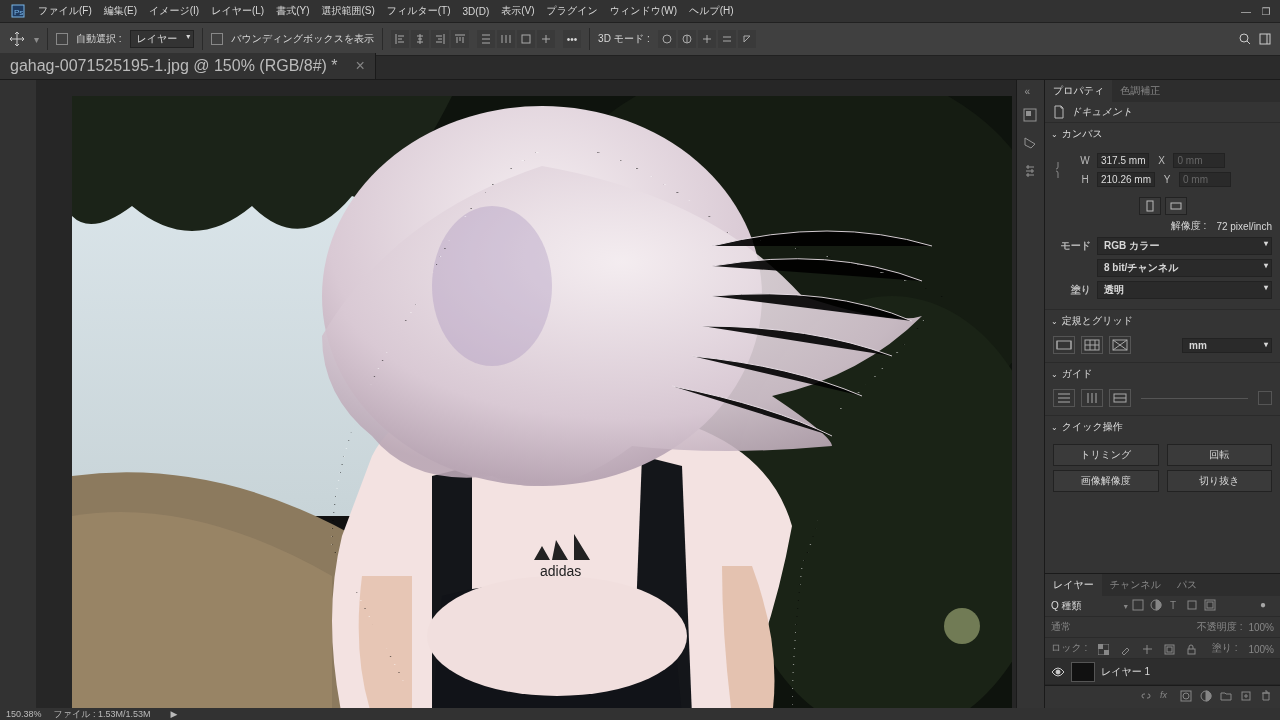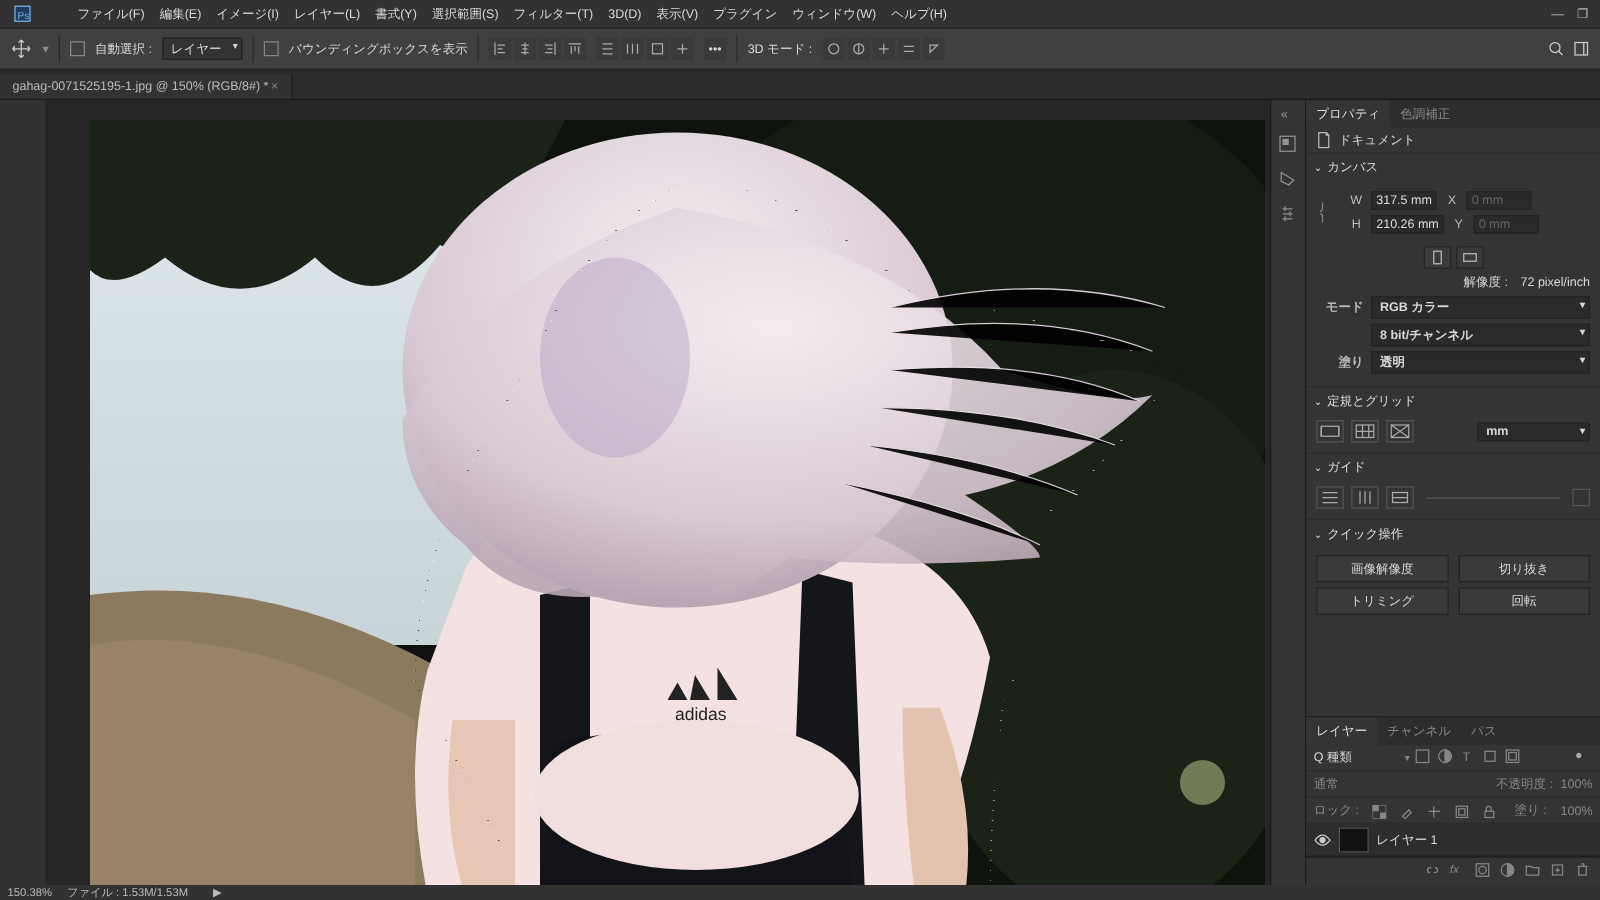--- a/index.html
+++ b/index.html
@@ -1,58 +1,58 @@
 <!DOCTYPE html>
 <html><head>
 <meta charset="utf-8">
 <style>
 * { margin:0; padding:0; box-sizing:border-box; font-family:"Hiragino Kaku Gothic ProN","Meiryo",sans-serif; }
 body { width:1280px; height:720px; background:#323232; color:#d8d8d8; overflow:hidden; font-size:10px; }
 
 
 .menubar { height:22px; display:flex; align-items:center; padding:0 4px; background:#323232; }
-.menubar .logo { width:28px; height:14px; margin-right:24px; display:flex; align-items:center; justify-content:center; }
+.menubar .logo { width:28px; height:14px; margin-right:0; display:flex; align-items:center; justify-content:center; }
 .menubar .menu-item { padding:0 6px; cursor:default; }
 .menubar .spacer { flex:1; }
 .menubar .winbtn { width:20px; text-align:center; opacity:.8; }
 
 
 .optbar { height:34px; background:#404040; border-top:1px solid #212121; border-bottom:1px solid #212121; display:flex; align-items:center; padding:0 8px; gap:8px; }
 .optbar .tool-ic { width:18px; height:18px; display:flex; align-items:center; justify-content:center; }
 .optbar .chk { width:12px; height:12px; border:1px solid #888; display:inline-block; vertical-align:middle; }
 .optbar .sel { background:#333; border:1px solid #222; padding:1px 16px 1px 6px; position:relative; }
 .optbar .sel::after { content:"▾"; position:absolute; right:3px; top:1px; font-size:8px; }
 .optbar .divider { width:1px; height:22px; background:#2a2a2a; }
 .optbar .align-grp { display:flex; gap:2px; }
 .optbar .al-btn { width:18px; height:18px; background:#3a3a3a; display:flex; align-items:center; justify-content:center; }
 .optbar .right { margin-left:auto; display:flex; gap:6px; }
 
 
 .doctab-bar { height:24px; background:#2b2b2b; display:flex; align-items:flex-end; border-bottom:1px solid #1a1a1a; }
-.doctab { background:#323232; padding:4px 10px; font-size:10px; color:#bbb; border-right:1px solid #1a1a1a; display:flex; gap:2px; align-items:center; }
+.doctab { background:#323232; padding:4px 10px; font-size:16px; color:#bbb; border-right:1px solid #1a1a1a; display:flex; gap:18px; align-items:center; }
 .doctab .x { opacity:.6; }
 
 
 .main { display:flex; height:628px; }
 aside.left { width:36px; background:#404040; border-right:1px solid #1a1a1a; display:flex; flex-direction:column; align-items:center; padding-top:2px; visibility:hidden; }
 .canvas-wrap { flex:1; background:#262626; position:relative; overflow:hidden; }
 .canvas { position:absolute; left:36px; top:16px; width:940px; height:620px; background:#111; }
 .canvas .img { width:100%; height:100%; }
 
 
 .strip { width:28px; background:#343434; border-left:1px solid #1a1a1a; display:flex; flex-direction:column; align-items:center; gap:10px; padding-top:6px; }
 .strip .handle { width:12px; font-size:10px; opacity:.6; }
 .strip .ic { width:18px; height:18px; opacity:.8; }
 
 
 aside.right { width:236px; background:#343434; display:flex; flex-direction:column; border-left:1px solid #1a1a1a; }
 .panel-tabs { display:flex; background:#2d2d2d; font-size:10px; }
 .panel-tabs .tab { padding:4px 8px; color:#888; }
 .panel-tabs .tab.active { background:#343434; color:#ddd; }
-.doc-line { display:flex; align-items:flex-end; gap:6px; padding:3px 8px; }
+.doc-line { display:flex; align-items:flex-end; gap:6px; padding:3px 8px;font-style:italic; }
 
 .section { border-top:1px solid #2a2a2a; }
 .sec-head { display:flex; align-items:center; padding:4px 6px; font-size:10px; color:#ddd; gap:4px; }
 .sec-head .caret { font-size:8px; }
 .sec-body { padding:4px 8px 8px 8px; }
 .row { display:flex; align-items:center; gap:6px; padding:2px 0; }
 .row .lbl { width:38px; text-align:right; color:#bbb;font-weight:bold; }
 .row .lbl-s { width:12px; text-align:center; color:#bbb; }
 .inpbox { background:#2a2a2a; border:1px solid #222; padding:1px 3px; min-width:52px; font-size:10px; color:#ddd; }
 .inpbox.dim { color:#666; }
@@ -445,26 +445,26 @@
       </div>
     </div>
 
     <div class="section">
       <div class="sec-head">
         <span class="caret">⌄</span>
           <span>クイック操作</span>
       </div>
       <div class="sec-body">
         <div class="row" style="gap:8px">
+          <div class="btn">トリミング</div>
+          <div class="btn">回転</div>
+        </div>
+        <div class="row" style="gap:8px">
           <div class="btn">画像解像度</div>
           <div class="btn">切り抜き</div>
-        </div>
-        <div class="row" style="gap:8px">
-          <div class="btn">トリミング</div>
-          <div class="btn">回転</div>
         </div>
       </div>
     </div>
 
     <div style="flex:1"></div>
 
     <div class="layers">
       <div class="lay-tabs">
         <div class="tab active">レイヤー</div>
         <div class="tab">チャンネル</div>

